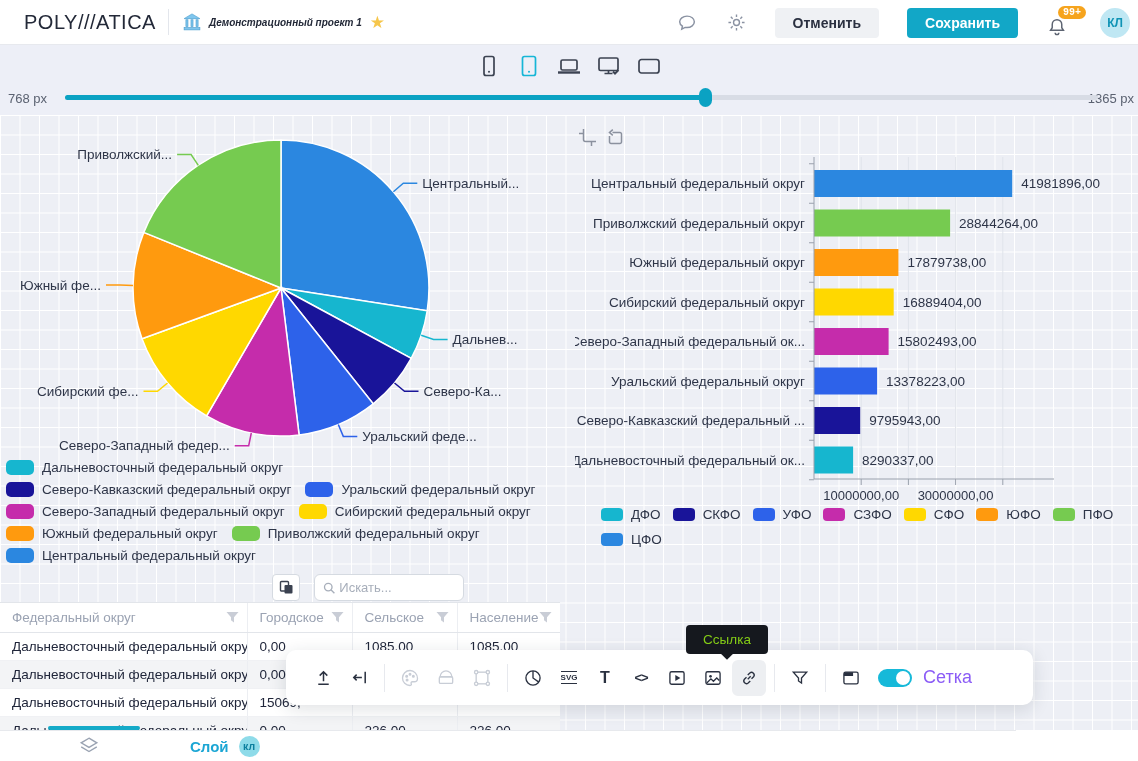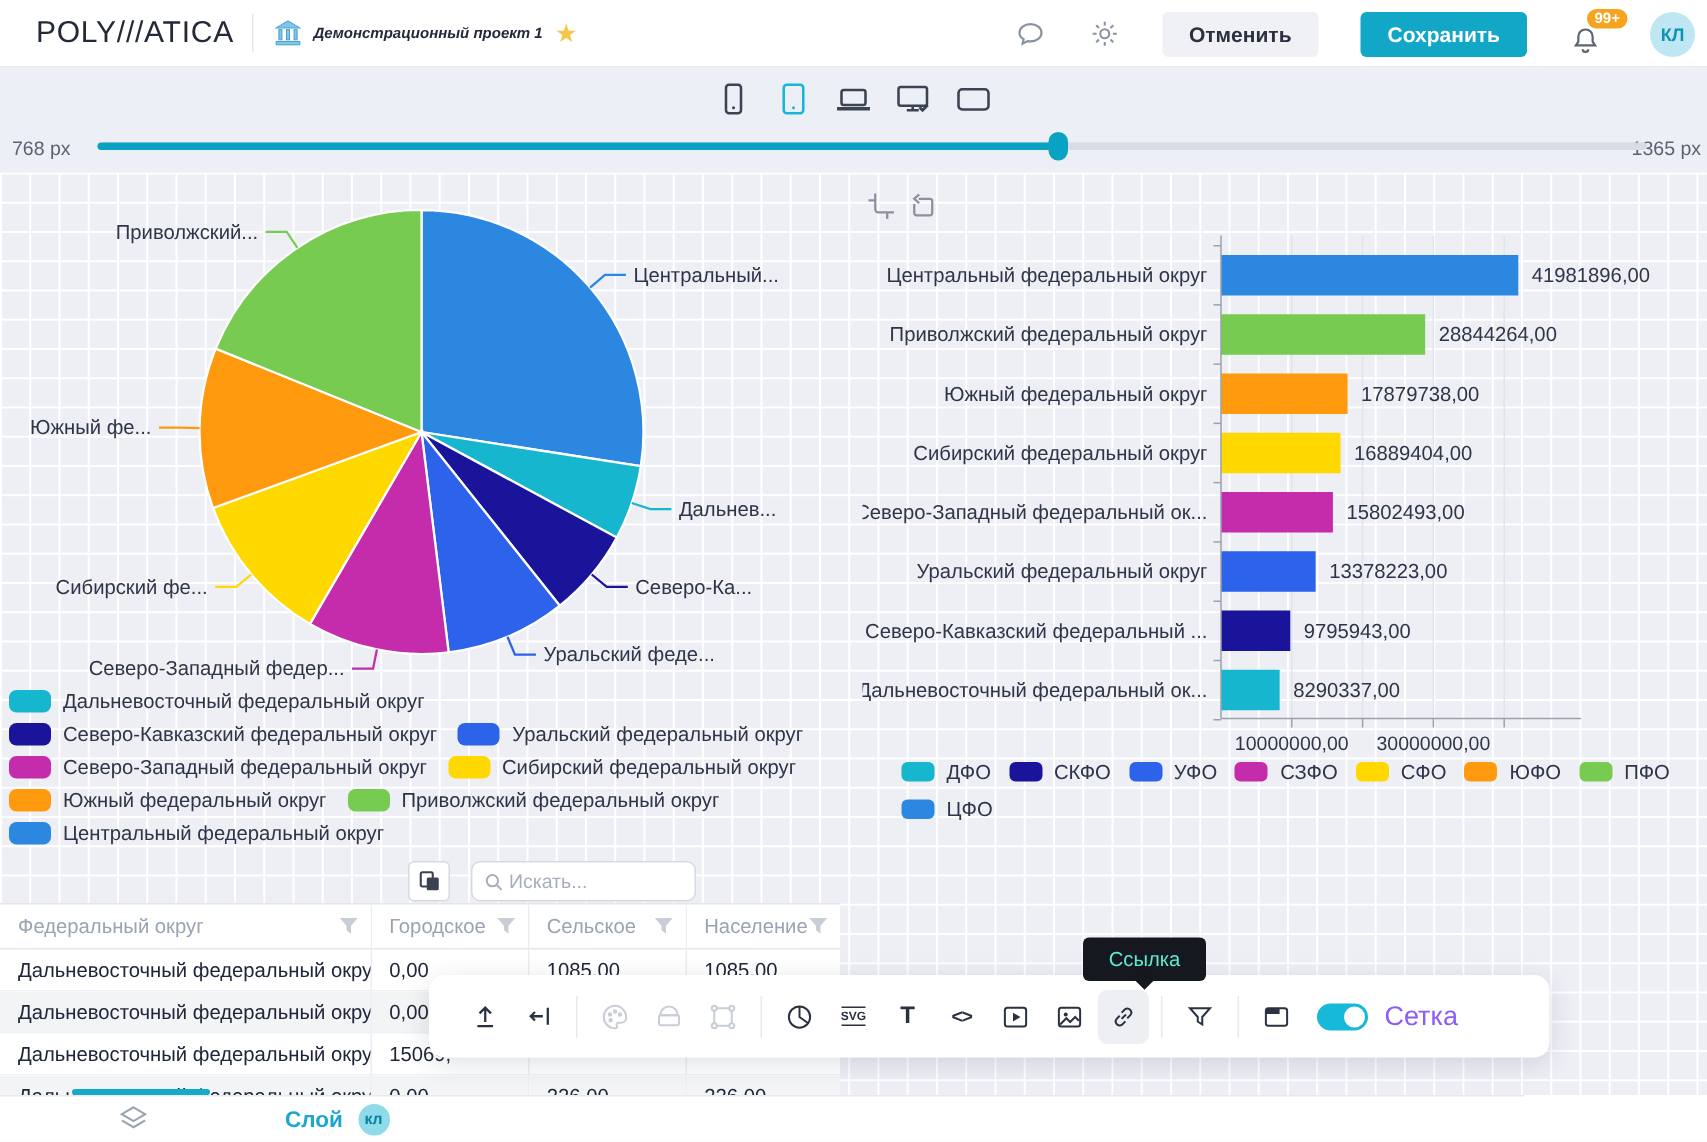--- a/index.html
+++ b/index.html
@@ -14,21 +14,21 @@
   .hdr-sep { width:1px; height:26px; background:#e3e6ec; margin:0 14px 0 12px; }
   .proj { display:flex; align-items:center; gap:8px; }
   .proj-title { font-size:10px; font-weight:700; color:#232938;font-style:italic; }
   .star { color:#f6c64b; font-size:17px; line-height:1; }
   .hdr-right { position:absolute; right:8px; top:0; height:45px; display:flex; align-items:center; gap:28px; }
   .hicon { color:#8a92a2; display:flex; align-items:center; }
   .btn { height:30px; border:none; border-radius:4px; font-size:14px; font-weight:700; padding:0 18px; cursor:pointer;
          font-family:inherit; }
   .btn-cancel { background:#eff1f4; color:#2a3040; }
   .btn-save { background:#12a7c7; color:#fff; }
-  .bell-wrap { position:relative; width:26px; height:30px; display:flex; align-items:flex-end; }
+  .bell-wrap { position:relative; width:26px; height:30px; display:flex; align-items:flex-end;font-family:Liberation Mono, monospace; }
   .bell-badge { position:absolute; top:-2px; left:12px; background:#f6a41d; color:#fff; font-size:10px; font-weight:700;
                 border-radius:8px; padding:1px 5px; }
   .avatar { width:30px; height:30px; border-radius:50%; background:#bfe7f3; color:#0f93b5; font-size:12px; font-weight:700;
             display:flex; align-items:center; justify-content:center; }
 
   
   .strip { position:absolute; left:0; top:45px; width:1138px; height:70px; background:#edeff7; z-index:20;}
   .devices { position:absolute; left:0; top:8px; width:100%; display:flex; justify-content:center; gap:12px; }
   .dev { width:28px; height:26px; background:none; border:none; display:flex; align-items:center; justify-content:center;
          color:#3c4352; cursor:pointer; }
@@ -95,21 +95,21 @@
   .tb-div { width:1px; height:28px; background:#e7e9ee; margin:0 6px; flex:0 0 auto; }
   .glyph-t { font-size:16px; font-weight:600; }
   .glyph-code { font-size:13px; font-weight:700; letter-spacing:-1px; }
   .glyph-svg { font-size:8px; font-weight:700; border-top:1.5px solid currentColor; border-bottom:1.5px solid currentColor; padding:1px 0; }
   .toggle { width:34px; height:18px; border-radius:9px; background:#c9ced7; position:relative; cursor:pointer; margin-left:8px; flex:0 0 auto;}
   .toggle.on { background:#16b9d9; }
   .toggle .knob { position:absolute; top:2px; left:2px; width:14px; height:14px; border-radius:50%; background:#fff; }
   .toggle.on .knob { left:18px; }
   .toggle-label { font-size:18px; color:#8b5cf6; margin-left:9px; white-space:nowrap; }
 
-  .tooltip { position:absolute; left:722px; top:625px; min-width:82px; height:29px; background:#15181e; color:#5eead4;
+  .tooltip { position:absolute; left:686px; top:625px; min-width:82px; height:29px; background:#15181e; color:#84cc16;
              font-size:13.5px; border-radius:4px; display:flex; align-items:center; justify-content:center; padding:0 4px;
              z-index:60; }
   .tooltip:after { content:""; position:absolute; left:50%; bottom:-4px; width:9px; height:9px; background:#15181e;
                    transform:translateX(-50%) rotate(45deg); }
 
   
   .footer { position:absolute; left:0; top:730px; width:1016px; height:31px; background:#fff; border-top:1px solid #e7e9ed;
             display:flex; align-items:center; z-index:40; }
   .layers-ic { margin-left:78px; color:#9aa3b2; display:flex; cursor:pointer;}
   .layer-label { margin-left:90px; font-size:15px; font-weight:700; color:#1ba6d4; cursor:pointer; }

